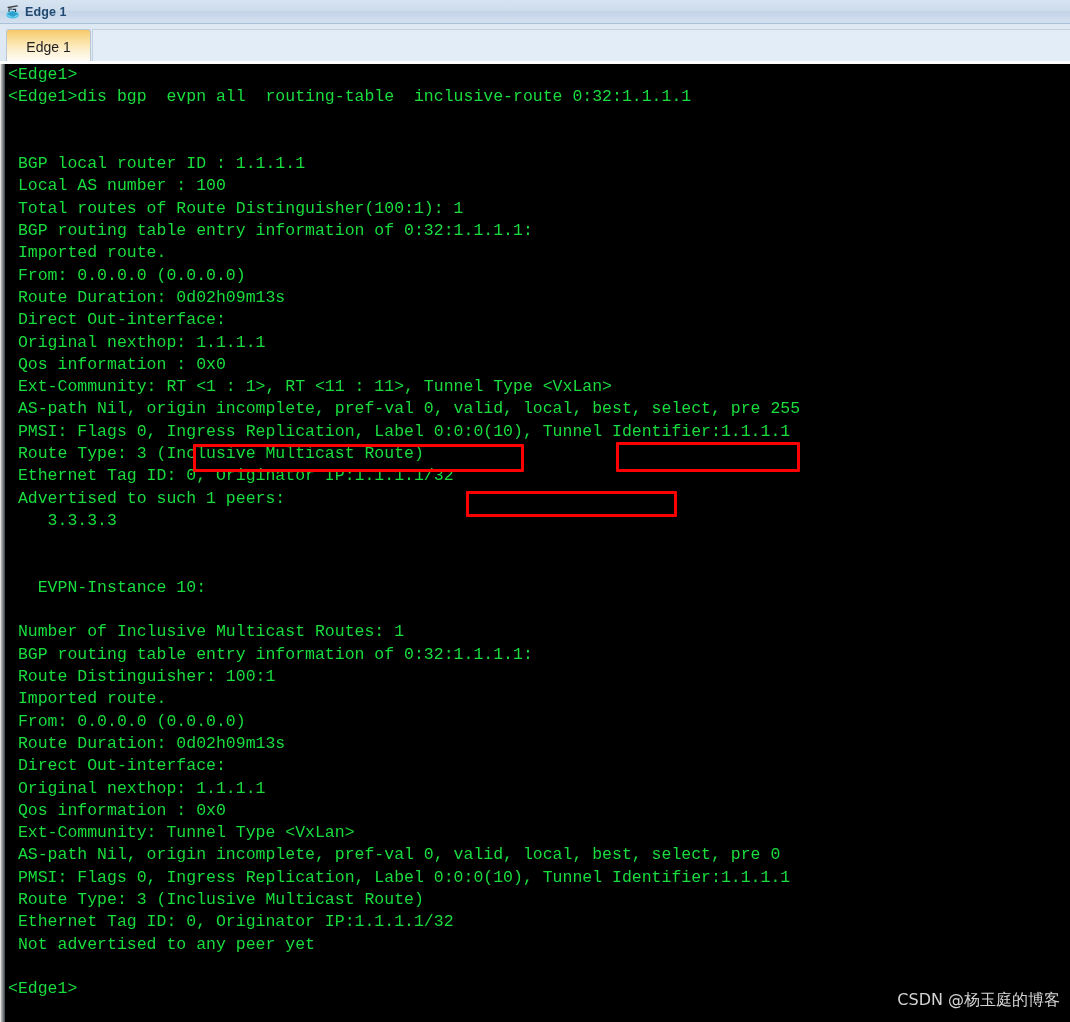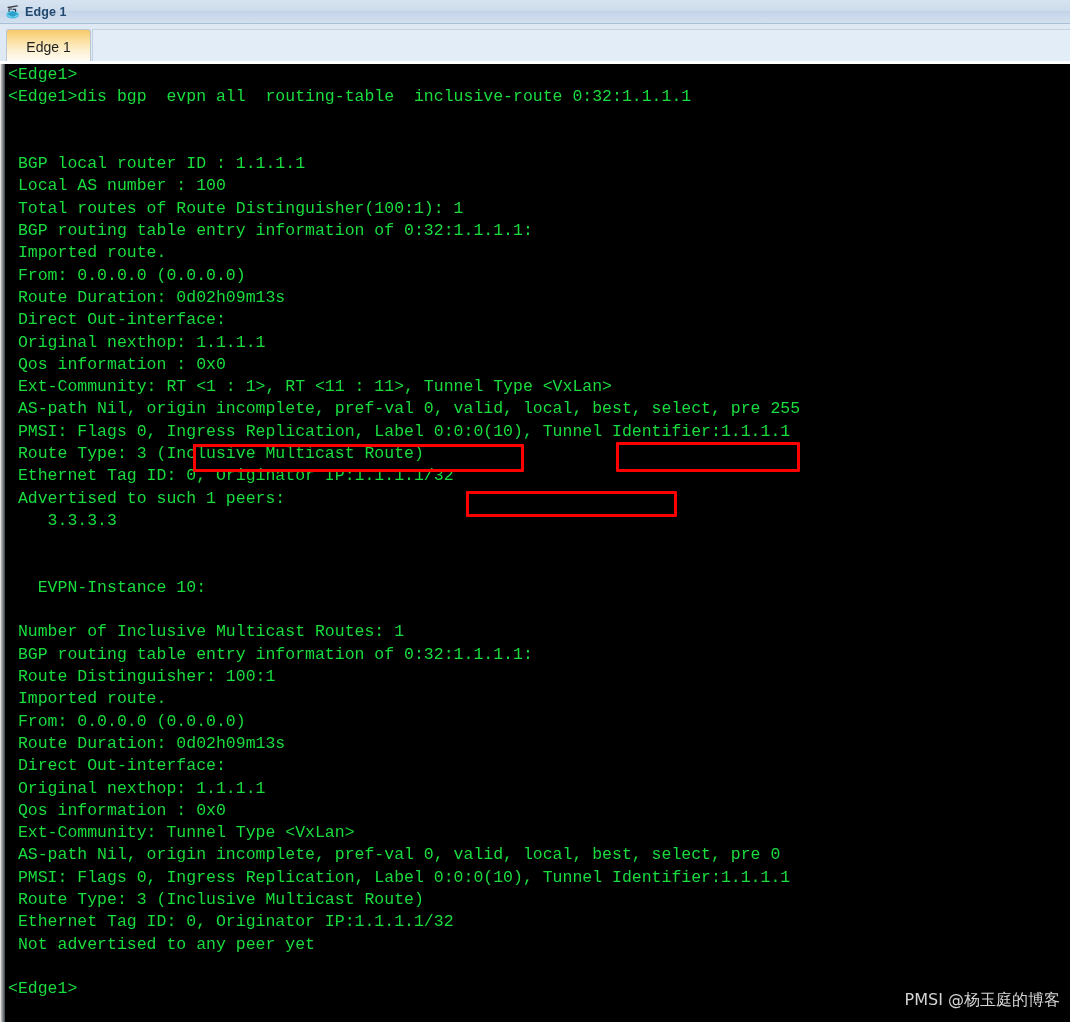--- a/index.html
+++ b/index.html
@@ -189,16 +189,16 @@
   </div>
 
   <div class="terminal-frame">
     <div class="gutter"></div>
     <div class="term" id="term-output"><div class="term-line">&lt;Edge1&gt;</div><div class="term-line">&lt;Edge1&gt;dis bgp  evpn all  routing-table  inclusive-route 0:32:1.1.1.1</div><div class="term-line blank"></div><div class="term-line blank"></div><div class="term-line"> BGP local router ID : 1.1.1.1</div><div class="term-line"> Local AS number : 100</div><div class="term-line"> Total routes of Route Distinguisher(100:1): 1</div><div class="term-line"> BGP routing table entry information of 0:32:1.1.1.1:</div><div class="term-line"> Imported route.</div><div class="term-line"> From: 0.0.0.0 (0.0.0.0)</div><div class="term-line"> Route Duration: 0d02h09m13s</div><div class="term-line"> Direct Out-interface:</div><div class="term-line"> Original nexthop: 1.1.1.1</div><div class="term-line"> Qos information : 0x0</div><div class="term-line"> Ext-Community: RT &lt;1 : 1&gt;, RT &lt;11 : 11&gt;, Tunnel Type &lt;VxLan&gt;</div><div class="term-line"> AS-path Nil, origin incomplete, pref-val 0, valid, local, best, select, pre 255</div><div class="term-line"> PMSI: Flags 0, Ingress Replication, Label 0:0:0(10), Tunnel Identifier:1.1.1.1</div><div class="term-line"> Route Type: 3 (Inclusive Multicast Route)</div><div class="term-line"> Ethernet Tag ID: 0, Originator IP:1.1.1.1/32</div><div class="term-line"> Advertised to such 1 peers:</div><div class="term-line">    3.3.3.3</div><div class="term-line blank"></div><div class="term-line blank"></div><div class="term-line">   EVPN-Instance 10:</div><div class="term-line blank"></div><div class="term-line"> Number of Inclusive Multicast Routes: 1</div><div class="term-line"> BGP routing table entry information of 0:32:1.1.1.1:</div><div class="term-line"> Route Distinguisher: 100:1</div><div class="term-line"> Imported route.</div><div class="term-line"> From: 0.0.0.0 (0.0.0.0)</div><div class="term-line"> Route Duration: 0d02h09m13s</div><div class="term-line"> Direct Out-interface:</div><div class="term-line"> Original nexthop: 1.1.1.1</div><div class="term-line"> Qos information : 0x0</div><div class="term-line"> Ext-Community: Tunnel Type &lt;VxLan&gt;</div><div class="term-line"> AS-path Nil, origin incomplete, pref-val 0, valid, local, best, select, pre 0</div><div class="term-line"> PMSI: Flags 0, Ingress Replication, Label 0:0:0(10), Tunnel Identifier:1.1.1.1</div><div class="term-line"> Route Type: 3 (Inclusive Multicast Route)</div><div class="term-line"> Ethernet Tag ID: 0, Originator IP:1.1.1.1/32</div><div class="term-line"> Not advertised to any peer yet</div><div class="term-line blank"></div><div class="term-line">&lt;Edge1&gt;</div></div>
 
     <div class="hl-box" id="hl-rt"></div>
     <div class="hl-box" id="hl-tuntype"></div>
     <div class="hl-box" id="hl-label"></div>
 
-    <div class="watermark">PMSI @杨玉庭的博客</div>
+    <div class="watermark">CSDN @杨玉庭的博客</div>
   </div>
 
 </div>
 
 </body></html>

